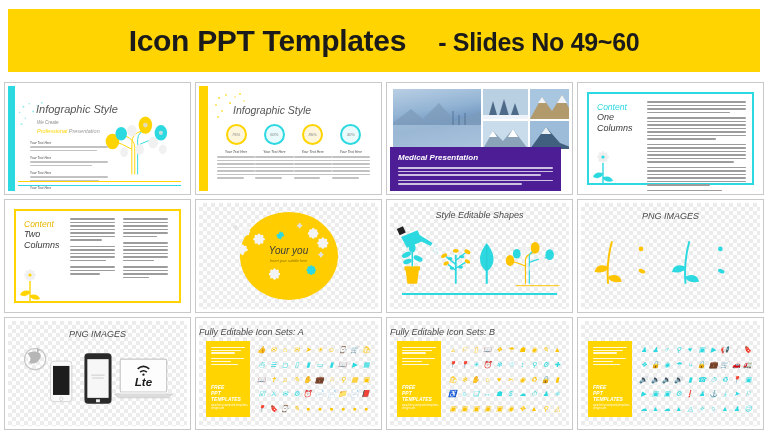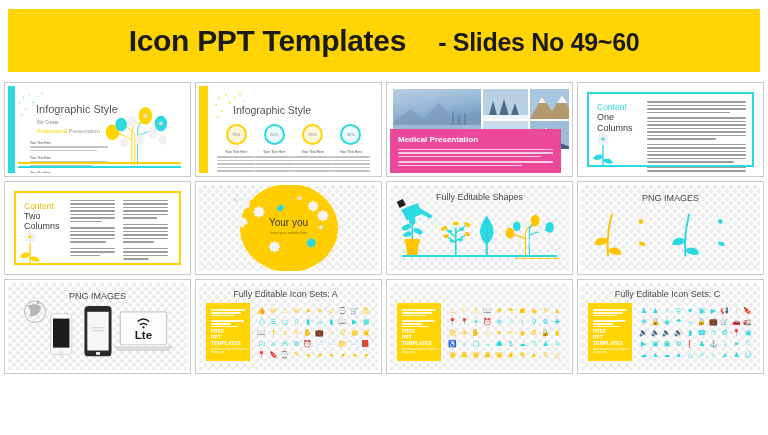--- a/index.html
+++ b/index.html
@@ -17,25 +17,26 @@
     width: 752px; height: 63px;
     background: #FFD400;
     display: flex; align-items: center; justify-content: center;
   }
   .banner-text { font-size: 30px; font-weight: bold; color: #1b1b1b; letter-spacing: -0.3px; white-space: nowrap; }
   .banner-text .sub { font-size: 25px; margin-left: 24px; }
 
   
   .grid {
     position: absolute; left: 4px; top: 82px;
-    width: 760px; height: 292px;
+    width: 760px; height: 348px;
     display: grid;
     grid-template-columns: repeat(4, 1fr);
     grid-template-rows: repeat(3, 1fr);
     gap: 4px 4px;
+    font-style: italic;
   }
   .slide {
     position: relative; background: #fff;
     border: 1px solid #c9c9c9;
     overflow: hidden;
   }
   .inner { position: absolute; inset: 3px; overflow: hidden; background: #fff; }
 
   
   .checker {
@@ -73,21 +74,21 @@
   .ring.c { border: 2.5px solid #2DD9E0; background: #e9fbfc; }
   .s2-col .cap { font-size: 3.2px; color: #777; font-weight: bold; margin-bottom: 2px; }
 
   
   .ph { position: absolute; overflow: hidden; }
   .ph.a { background: linear-gradient(170deg,#b9cfe4 0%,#93b4d4 35%,#6d93bd 60%,#adc7dd 100%); }
   .ph.b { background: linear-gradient(160deg,#cfe0ef 0%,#8fb0cd 45%,#5f7f9f 100%); }
   .ph.c { background: linear-gradient(200deg,#9fc3e4 0%,#cbb68a 55%,#8c7a57 100%); }
   .ph.d { background: linear-gradient(180deg,#c4d8ea 0%,#9ab2c6 40%,#e8eef4 70%,#7d96ad 100%); }
   .ph.e { background: linear-gradient(190deg,#a8c6e2 0%,#5b7fa4 50%,#3f5d7d 100%); }
-  .s3-band { position: absolute; left: 0; right: 8px; bottom: 0; height: 44px; background: #ec4899; }
+  .s3-band { position: absolute; left: 0; right: 8px; bottom: 0; height: 44px; background: #4c1d95; }
   .s3-band .t { position: absolute; left: 8px; top: 6px; font-size: 8px; color: #fff; font-weight: bold; }
   .s3-band .lines { position: absolute; left: 8px; right: 8px; top: 20px; }
   .s3-band .ln { background: rgba(255,255,255,.72); }
 
   
   .frame { position: absolute; inset: 6px; border: 2.5px solid #2DD9E0; }
   .frame.y { border-color: #FFD400; }
   .ct-h { position: absolute; left: 16px; top: 16px; }
   .ct-h .k { font-size: 8.5px; color: #2DD9E0; line-height: 1.18; }
   .ct-h .k.y { color: #E8B800; }
@@ -101,21 +102,21 @@
   .ty .s { font-size: 3.6px; color: #8a7000; margin-top: 3px; }
 
   
   .s7-h { position: absolute; left: 0; right: 0; top: 7px; text-align: center; font-size: 9px; color: #4a4a4a; }
   .ground { position: absolute; left: 12px; right: 12px; bottom: 14px; height: 2px; background: #2DD9E0; }
 
   
   .png-h { position: absolute; left: 0; right: 0; top: 8px; text-align: center; font-size: 9px; color: #4a4a4a; }
 
   
-  .is-h { position: absolute; left: 0; right: 6px; top: 6px; text-align: center; font-size: 9px; color: #4a4a4a; }
+  .is-h { position: absolute; left: 0; right: 6px; top: 6px; font-size: 9px; color: #4a4a4a; }
   .is-panel { position: absolute; left: 7px; top: 20px; width: 44px; bottom: 9px; background: #FFD400; }
   .is-panel .top { position: absolute; left: 5px; top: 6px; right: 5px; }
   .is-panel .top .ln { background: rgba(255,255,255,.85); height: 1.3px; margin-bottom: 1.6px; }
   .is-panel .bot { position: absolute; left: 5px; bottom: 7px; }
   .is-panel .bot .b { font-size: 5px; color: #fff; font-weight: bold; line-height: 1.22; }
   .is-panel .bot .s { font-size: 2.6px; color: rgba(255,255,255,.9); margin-top: 2px; }
   .icons { position: absolute; left: 57px; right: 6px; top: 22px; bottom: 10px;
            display: grid; grid-template-columns: repeat(10, 1fr); grid-template-rows: repeat(5, 1fr);
            align-items: center; justify-items: center; }
   .ic { font-size: 7px; line-height: 1; }
@@ -516,21 +517,21 @@
         </svg>
         <div class="ty">
           <div class="m">Your you</div>
           <div class="s">Insert your subtitle here</div>
         </div>
       </div>
     </div>
 
     <div class="slide">
       <div class="inner checker">
-        <div class="s7-h">Fully Editable Shapes</div>
+        <div class="s7-h">Style Editable Shapes</div>
         <svg width="100%" height="100%" viewBox="0 0 185 82" style="position:absolute;inset:0">
           <g>
             <rect x="8" y="12" width="7" height="7" fill="#222" transform="rotate(-25 11 15)"></rect>
             <path d="M12 20 L30 16 L33 28 L16 32 Z" fill="#2DD9E0" transform="rotate(-10 22 24)"></path>
             <path d="M31 20 L44 28 L42 31 L30 25 Z" fill="#2DD9E0"></path>
             <g fill="#bfeef2">
                 <circle cx="46" cy="31" r="1"></circle>
                 <circle cx="48" cy="34" r="1"></circle>
                 <circle cx="45" cy="36" r="1"></circle>
                 <circle cx="49" cy="38" r="1"></circle>
@@ -743,20 +744,21 @@
             <span class="ic y">●</span>
             <span class="ic y">●</span>
             <span class="ic y">●</span>
             <span class="ic y">●</span>
         </div>
       </div>
     </div>
 
     <div class="slide">
       <div class="inner checker">
+        <div class="is-h">Fully Editable Icon Sets: B</div>
         <div class="is-panel">
           <div class="top">
             <div class="ln" style="width:100%"></div>
               <div class="ln" style="width:88%"></div>
             <div class="ln" style="width:70%;margin-bottom:4px"></div>
             <div class="ln" style="width:96%"></div>
               <div class="ln" style="width:60%"></div>
               <div class="ln" style="width:78%"></div>
           </div>
           <div class="bot">
@@ -816,21 +818,20 @@
             <span class="ic y">✥</span>
             <span class="ic y">▲</span>
             <span class="ic y">⚲</span>
             <span class="ic y">△</span>
         </div>
       </div>
     </div>
 
     <div class="slide">
       <div class="inner checker">
-        <div class="is-h">Fully Editable Icon Sets: C</div>
         <div class="is-panel">
           <div class="top">
             <div class="ln" style="width:100%"></div>
               <div class="ln" style="width:88%"></div>
             <div class="ln" style="width:70%;margin-bottom:4px"></div>
             <div class="ln" style="width:96%"></div>
               <div class="ln" style="width:60%"></div>
               <div class="ln" style="width:78%"></div>
           </div>
           <div class="bot">

